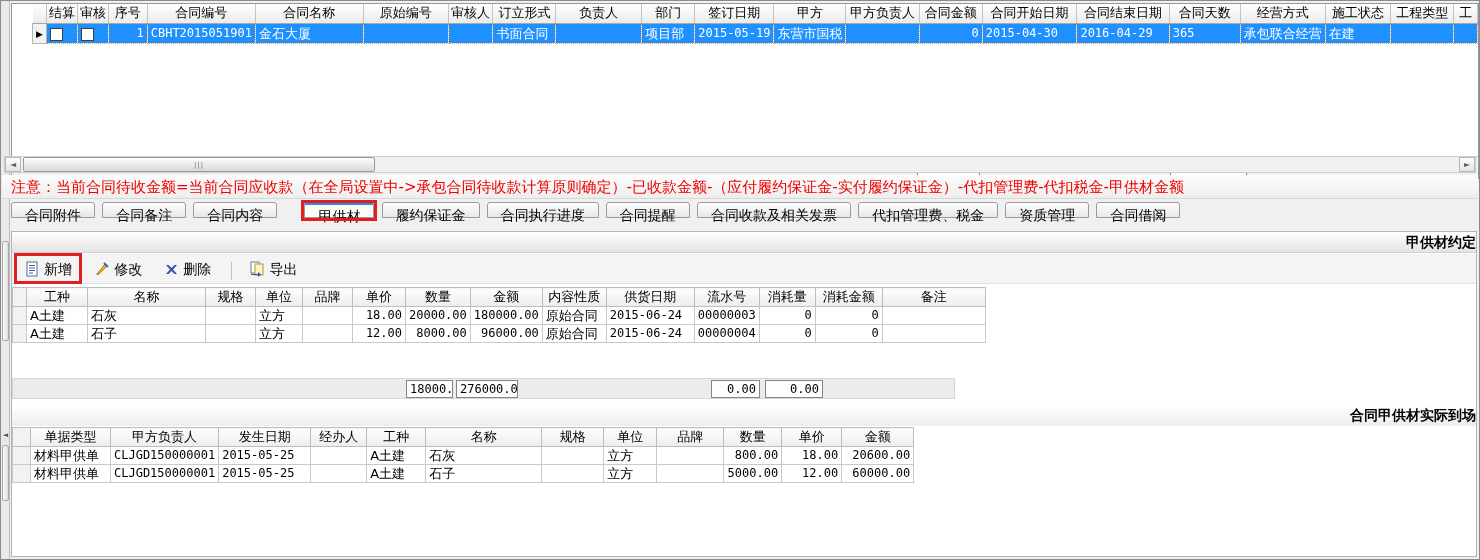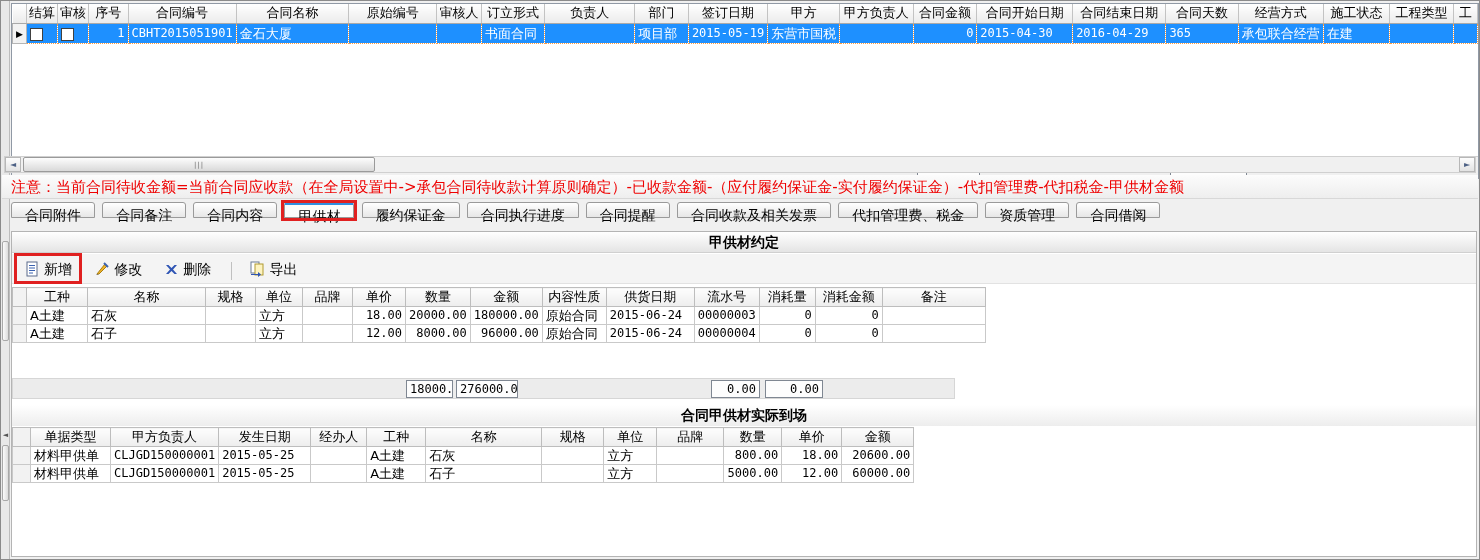--- a/index.html
+++ b/index.html
@@ -9,21 +9,21 @@
          overflow:hidden; border:1px solid #8b8b8b; }
   .mono { font-family:"DejaVu Sans Mono","Liberation Mono",monospace; font-size:12px; }
   .al{text-align:left}.ar{text-align:right}.ac{text-align:left}
 
   
   .left-strip { position:absolute; left:0; top:0; width:9px; height:560px; background:#e9e9e9; border-right:1px solid #bdbdbd; }
   .vthumb { position:absolute; left:1px; width:7px; background:linear-gradient(90deg,#fbfbfb,#dcdcdc); border:1px solid #a8a8a8; border-radius:2px; }
   .tiny-arrow { position:absolute; left:0; width:9px; height:10px; font-size:7px; color:#555; text-align:center; line-height:10px; }
 
   
-  .top-grid { position:absolute; left:10px; top:2px; width:1468px; height:176px; background:#fff; border:1px solid #9099a5; overflow:hidden; }
+  .top-grid { position:absolute; left:10px; top:2px; width:1468px; height:176px; background:#fff; border:1px solid #9099a5; overflow:hidden;padding-left:20px; }
   table.grid { border-collapse:collapse; table-layout:fixed; }
   table.grid th { height:19px; font-weight:normal; font-size:13px; background:linear-gradient(#ffffff,#ebebeb);
         border-right:1px solid #c3c3c3; border-bottom:1px solid #a9a9a9; overflow:hidden; white-space:nowrap; padding:0 2px; }
   table.grid td { height:18px; line-height:17px; border-right:1px solid #d5d5d5; border-bottom:1px solid #d5d5d5;
         overflow:hidden; white-space:nowrap; padding:0 3px; }
   td.selcol { background:#f2f2f2; border-right:1px solid #b5b5b5; text-align:center; padding:0; }
   tr.selrow td { background:#1E90FF; color:#fff; border:1px dotted #ff9a3c; }
   tr.selrow td.selcol { background:#f2f2f2; color:#000; border:1px solid #b5b5b5; border-top:1px dotted #ff9a3c; }
   .tri { font-size:9px; color:#000; }
   .cb { display:inline-block; width:13px; height:13px; background:#fff; border:1px solid #404040; vertical-align:middle; }
@@ -38,27 +38,27 @@
             border:1px solid #9a9a9a; border-radius:2px; text-align:center; font-size:7px; letter-spacing:1px; color:#6d6d6d; line-height:14px; }
 
   
   .note-bar { position:absolute; left:1px; right:1px; top:174px; height:24px; background:linear-gradient(#fcfcfc,#eeeeee);
             border-bottom:1px solid #d8d8d8; line-height:24px; padding-left:9px; color:#EE0000; font-size:15px; white-space:nowrap; overflow:hidden; }
 
   
   .tabbar { position:absolute; left:10px; top:201px; height:29px; right:0; white-space:nowrap; }
   .tab { position:relative; display:inline-block; height:16px; line-height:25px; padding:0 13px; margin-right:3px; font-size:14px;
          background:linear-gradient(#ffffff,#e7e7e7); border:1px solid #9a9a9a; border-radius:3px 3px 0 0; vertical-align:bottom; cursor:default; }
-  .tab.active { background:#fbfbfb; border-top:3px solid #2f8ee0; line-height:23px; }
+  .tab.active { background:#fbfbfb; border-top:3px solid #2f8ee0; line-height:23px;margin-left:20px; }
   .red-frame { position:absolute; left:-4px; right:-4px; top:-5px; bottom:-4px; border:3px solid #E02020; pointer-events:none; }
 
   
   .content { position:absolute; left:10px; right:2px; top:230px; bottom:2px; background:#fff; border:1px solid #b4b4b4; }
   .sec-title { position:absolute; left:0; right:0; height:21px; background:linear-gradient(#ffffff,#e4e4e4);
-            border-bottom:1px solid #d0d0d0; text-align:center; font-weight:bold; font-size:14px; line-height:21px; }
+            border-bottom:1px solid #d0d0d0; text-align:right; font-weight:bold; font-size:14px; line-height:21px; }
   .toolbar { position:absolute; left:0; right:0; top:22px; height:30px; background:#f4f4f4; border-bottom:1px solid #e2e2e2; padding-left:8px; }
   .tbtn { position:relative; display:inline-block; height:24px; margin:3px 6px 0 0; padding:0 8px 0 4px; line-height:24px; font-size:14px; cursor:default; }
   .tbtn svg { vertical-align:-3px; margin-right:4px; }
   .tsep { display:inline-block; width:1px; height:18px; background:#c0c0c0; vertical-align:middle; margin:0 8px 0 2px; }
 
   table.dgrid { border-collapse:collapse; table-layout:fixed; position:absolute; left:0; }
   table.dgrid th { height:19px; font-weight:normal; font-size:13px; background:linear-gradient(#fdfdfd,#ededed);
         border:1px solid #bdbdbd; overflow:hidden; white-space:nowrap; padding:0 2px; }
   table.dgrid td { height:18px; line-height:17px; border:1px solid #c9c9c9; overflow:hidden; white-space:nowrap; padding:0 3px; background:#fff; }
   table.dgrid td.selcol,table.dgrid th.selcol { background:#f2f2f2; }

